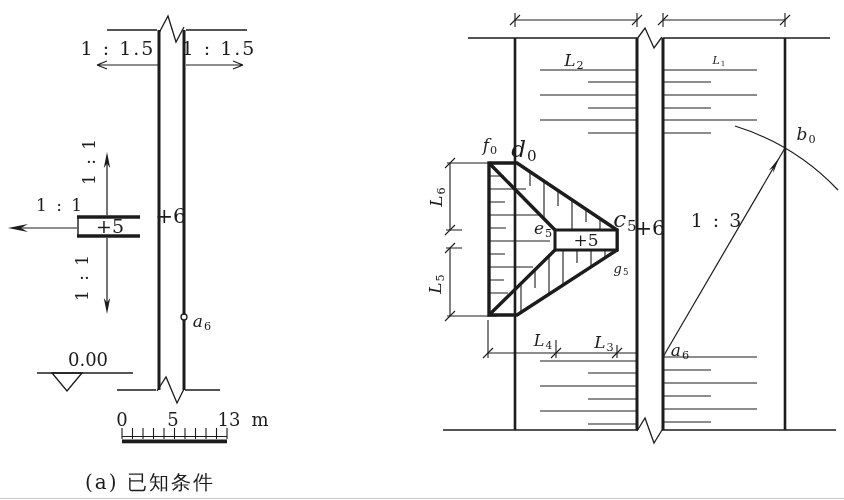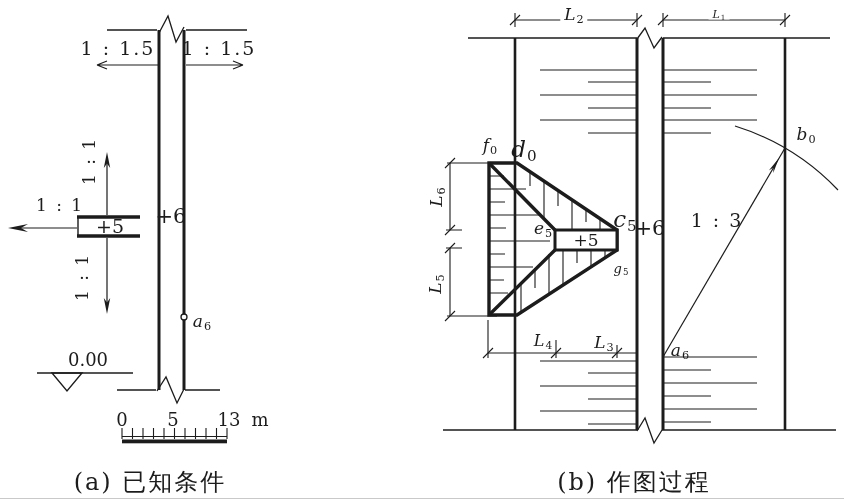--- a/index.html
+++ b/index.html
@@ -10,25 +10,25 @@
     font-family:"DejaVu Serif","Liberation Serif",serif;
     color:var(--ink);
   }
   #linework{position:absolute;left:0;top:0;color:var(--ink);}
   .lbl{
     position:absolute; transform:translate(-50%,-50%);
     white-space:nowrap; line-height:1; color:var(--ink);
     font-family:"DejaVu Serif","Liberation Serif",serif;
   }
   .rot{transform:translate(-50%,-50%) rotate(-90deg);}
-  .bgw{background:var(--paper); padding:0 4px;}
+  .bgw{background:var(--paper); padding:0 4px;margin-top:46px;}
   .it{font-style:italic;}
   .sub{font-style:normal; font-size:0.66em; position:relative; top:0.28em; margin-left:1px;}
   .ratio{letter-spacing:2px;}
-  .caption{font-size:24px; letter-spacing:2px;}
+  .caption{font-size:20px; letter-spacing:2px;}
   #bottom-divider{position:absolute; left:0; right:0; bottom:1px; height:1px; background:#c9c9c9;}
 </style>
 </head>
 <body>
 
 <div id="stage" style="--ink: #1c1c1c; --paper: #ffffff;">
 
   <svg id="linework" width="844" height="500" viewBox="0 0 844 500">
 
     <g stroke="currentColor" stroke-width="3" fill="none">
@@ -154,16 +154,15 @@
   <div class="lbl" style="left:524px;top:149px;font-size:23px"><span class="it">d</span><span class="sub">0</span></div>
   <div class="lbl" style="left:806px;top:134px;font-size:17px"><span class="it">b</span><span class="sub">0</span></div>
   <div class="lbl" style="left:625px;top:219px;font-size:23px"><span class="it">c</span><span class="sub">5</span></div>
   <div class="lbl" style="left:543px;top:228px;font-size:17px"><span class="it">e</span><span class="sub">5</span></div>
   <div class="lbl" style="left:621px;top:268px;font-size:13px"><span class="it">g</span><span class="sub">5</span></div>
   <div class="lbl" style="left:680px;top:350px;font-size:17px"><span class="it">a</span><span class="sub">6</span></div>
 
   <div class="lbl" style="left:650px;top:228px;font-size:21px">+6</div>
   <div class="lbl" style="left:586px;top:240px;font-size:17px">+5</div>
   <div class="lbl ratio" style="left:717px;top:220px;font-size:19px">1 : 3</div>
-  <div class="lbl caption" style="left:634px;top:482px">(b) 作图过程</div>
 
   <div id="bottom-divider"></div>
 </div>
 
 </body></html>

